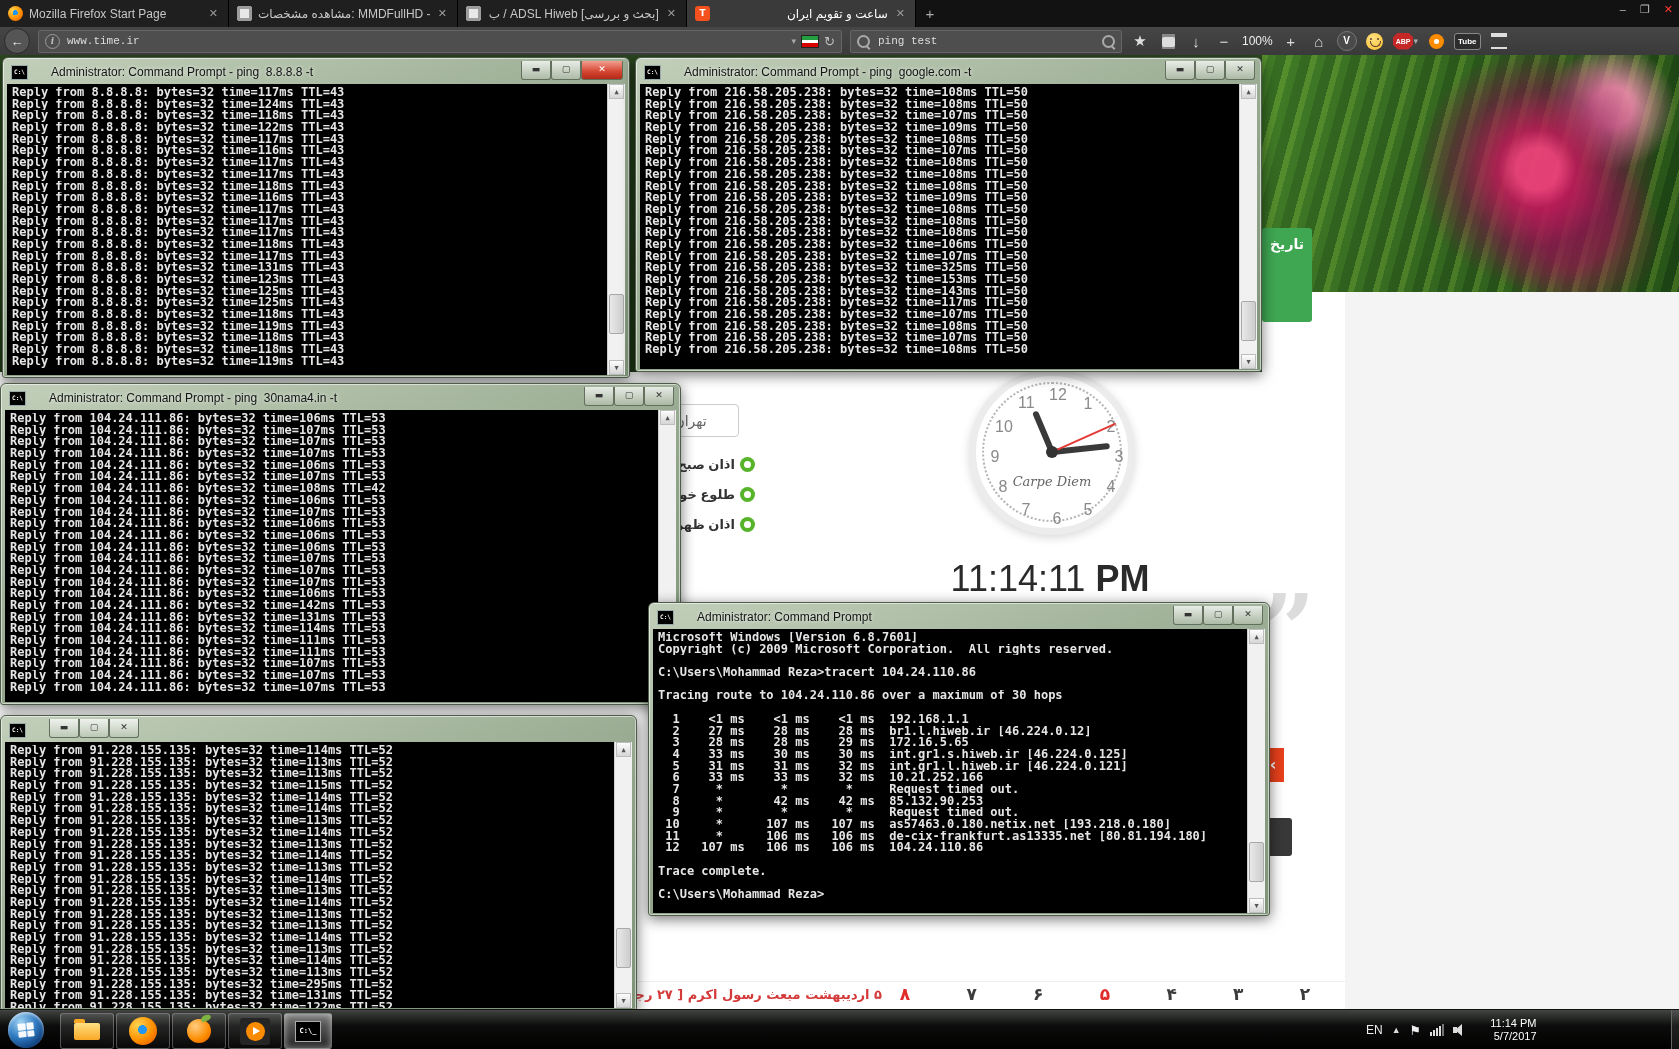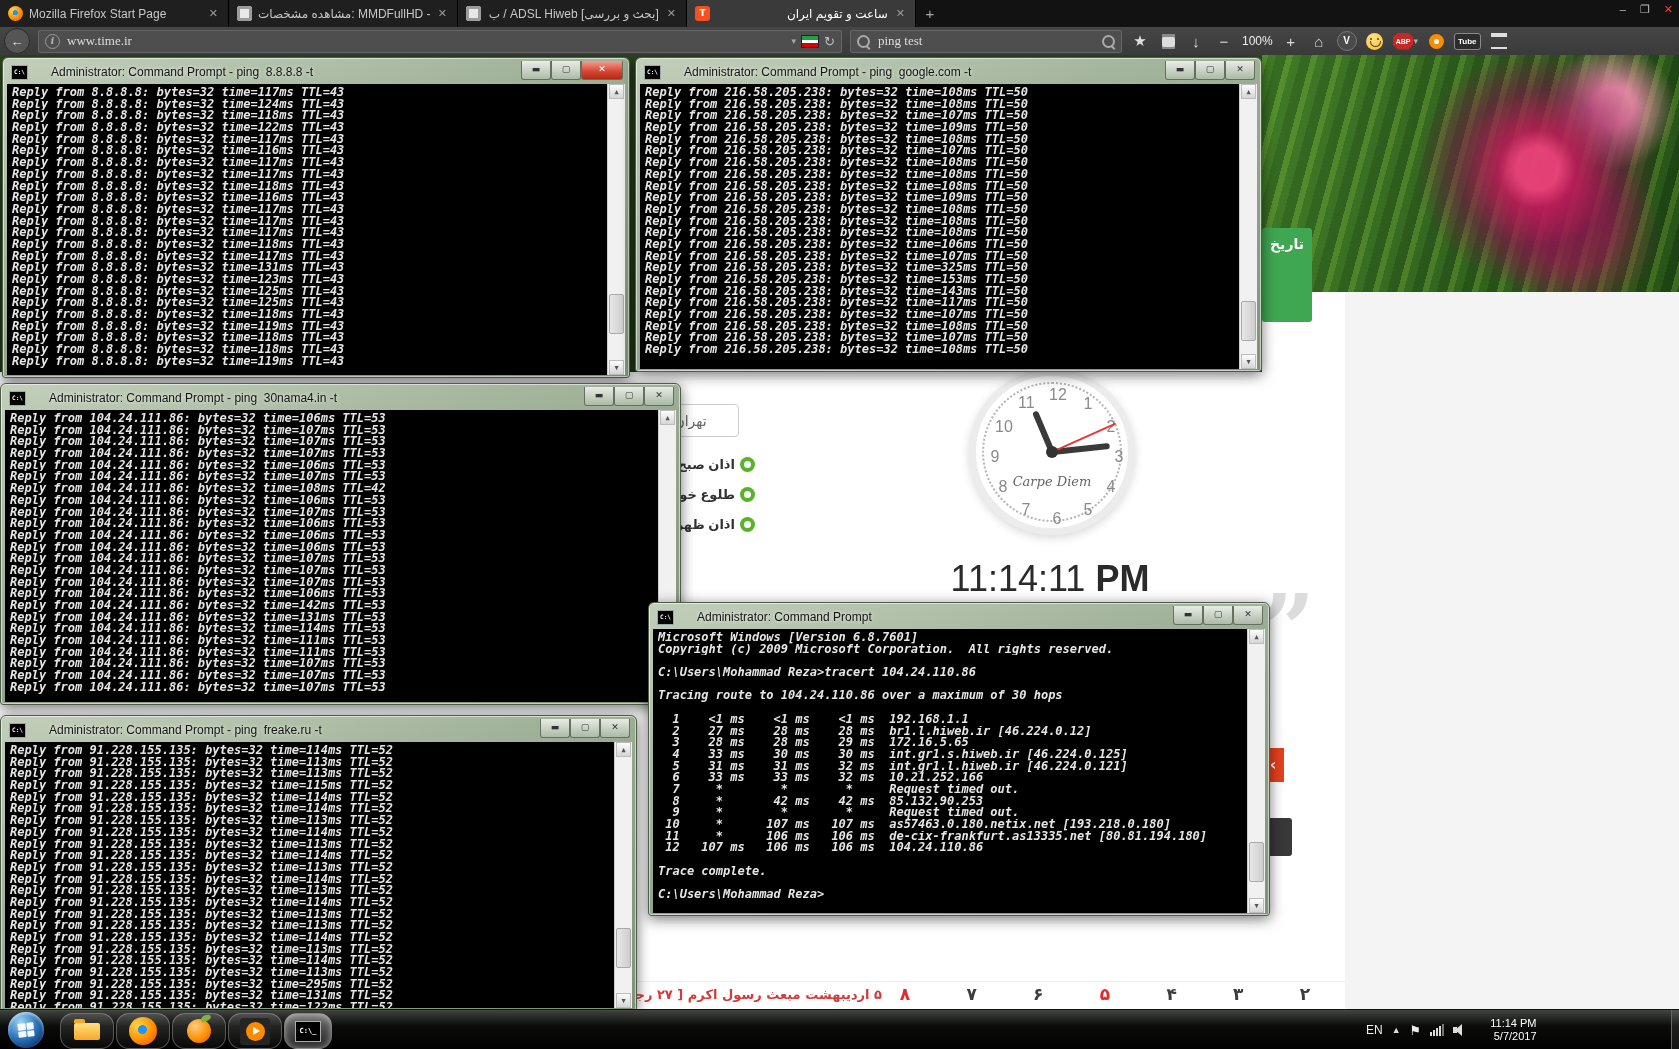--- a/index.html
+++ b/index.html
@@ -25,22 +25,22 @@
   .winctl .wclose{color:#ff3b30;font-weight:bold;}
 
   #navbar{position:absolute;left:0;top:27px;width:1679px;height:28px;z-index:40;
     background:linear-gradient(#464646,#3a3a3a);display:flex;align-items:center;gap:8px;padding-left:4px;box-sizing:border-box;}
   .backbtn{width:24px;height:24px;border-radius:50%;background:#555;border:1px solid #2a2a2a;
     display:flex;align-items:center;justify-content:center;color:#eee;font-size:13px;flex:0 0 24px;}
   .urlbox{flex:0 0 790px;height:21px;background:#4e4e4e;border:1px solid #666;border-radius:2px;
     display:flex;align-items:center;gap:5px;padding:0 6px;}
   .infoicon{width:13px;height:13px;border-radius:50%;border:1px solid #9a9a9a;color:#bbb;
     font:italic bold 9px/13px "DejaVu Serif",serif;text-align:center;flex:0 0 13px;}
-  .urlbox input,.searchbox input{flex:1;background:transparent;border:none;outline:none;color:#ddd;font-size:13px;
-    font-family:Liberation Serif, serif;}
+  .urlbox input,.searchbox input{flex:1;background:transparent;border:none;outline:none;color:#ddd;font-size:11px;
+    font-family:Liberation Mono, monospace;}
   .caret{color:#aaa;font-size:9px;}
   .iranflag{width:16px;height:11px;background:linear-gradient(#239f40 0 33%,#fff 33% 66%,#da0000 66%);border:1px solid #222;}
   .reloadico{color:#bbb;font-size:13px;}
   .searchbox{flex:0 0 258px;height:21px;background:#4e4e4e;border:1px solid #666;border-radius:2px;
     display:flex;align-items:center;gap:6px;padding:0 6px;}
   .magico{width:9px;height:9px;border:2px solid #aaa;border-radius:50%;position:relative;flex:0 0 9px;}
   .magico::after{content:"";position:absolute;width:2px;height:5px;background:#aaa;left:8px;top:8px;transform:rotate(-45deg);}
   .navico{color:#ddd;font-size:15px;display:flex;align-items:center;justify-content:center;min-width:20px;height:22px;}
   .zoomlabel{color:#eee;font-size:12px;}
   .listico{width:13px;height:15px;background:#ddd;border-radius:2px;box-shadow:inset 0 3px 0 #888,inset 0 -2px 0 #888;}
@@ -124,39 +124,39 @@
   .cmdico{width:15px;height:13px;background:#000;border:1px solid #9aa;color:#fff;
     font:bold 6px/12px "DejaVu Sans Mono",monospace;text-align:center;flex:0 0 15px;}
   .wtitle{flex:1;font-size:12px;color:#141414;white-space:pre;overflow:hidden;
     text-shadow:0 0 4px rgba(255,255,255,.9);}
   .wbtns{display:flex;margin-top:-3px;}
   .wbtn{width:28px;height:18px;border:1px solid #63705e;border-top:none;
     background:linear-gradient(rgba(255,255,255,.75),rgba(190,200,185,.45));
     color:#333;font:bold 9px/17px "DejaVu Sans",sans-serif;text-align:center;border-radius:0 0 3px 3px;}
   .wbtn.closer{background:linear-gradient(#f29e8e,#d44530 60%,#b22a18);color:#fff;width:40px;}
   .console{position:relative;background:#000;height:calc(100% - 24px);overflow:hidden;
-    font-family:"DejaVu Sans Mono","Liberation Mono",monospace;font-weight:bold;font-size:12px;color:#e6e6e6;font-style:italic;}
+    font-family:"DejaVu Sans Mono","Liberation Mono",monospace;font-weight:bold;font-size:12px;color:#e6e6e6;}
   .clines{position:absolute;left:5px;top:3px;right:20px;}
   .cline{white-space:pre;height:11.7px;line-height:11.7px;overflow:hidden;}
   .sbar{position:absolute;top:0;right:0;bottom:0;width:17px;background:#f1f1f1;border-left:1px solid #cfcfcf;}
   .sarrow{position:absolute;left:1px;width:15px;height:15px;background:linear-gradient(#fdfdfd,#d6d6d6);
     border:1px solid #bdbdbd;color:#555;font-size:7px;line-height:15px;text-align:center;box-sizing:border-box;}
   .sarrow.up{top:0;} .sarrow.dn{bottom:0;}
   .sthumb{position:absolute;left:1px;width:15px;height:40px;background:linear-gradient(90deg,#e8e8e8,#cdcdcd);
     border:1px solid #a9a9a9;border-radius:2px;box-sizing:border-box;}
 
   
   #taskbar{position:absolute;left:0;top:1009px;width:1679px;height:40px;z-index:50;
     background:linear-gradient(rgba(70,70,70,.9),rgba(10,10,10,.96) 40%,#000);border-top:1px solid #111;}
   #orb{position:absolute;left:8px;top:2px;width:36px;height:36px;border-radius:50%;
     background:radial-gradient(circle at 35% 28%,#9fd4f5,#2f79c0 45%,#0d3a75 80%,#061f42);
     box-shadow:inset 0 2px 3px rgba(255,255,255,.6);display:flex;align-items:center;justify-content:center;}
   #orbflag{width:16px;height:14px;display:grid;grid-template-columns:1fr 1fr;gap:1px;transform:rotate(-6deg);}
   #orbflag span{background:#fff;border-radius:1px;opacity:.95;}
-  .tbicon{position:absolute;top:3px;width:52px;height:34px;border:1px solid rgba(255,255,255,.28);border-radius:13px;
+  .tbicon{position:absolute;top:3px;width:52px;height:34px;border:1px solid rgba(255,255,255,.28);border-radius:3px;
     background:linear-gradient(rgba(255,255,255,.14),rgba(255,255,255,.03));
     display:flex;align-items:center;justify-content:center;}
   .tbicon.active{background:linear-gradient(rgba(255,255,255,.38),rgba(255,255,255,.14));
     box-shadow:inset 0 0 6px rgba(255,255,255,.5);}
   .folder{width:26px;height:17px;background:linear-gradient(#ffe082,#f9a825);border-radius:2px;position:relative;}
   .folder::before{content:"";position:absolute;left:0;top:-4px;width:11px;height:4px;background:#f9a825;border-radius:2px 2px 0 0;}
   .fxbig{width:28px;height:28px;border-radius:50%;
     background:radial-gradient(circle at 48% 45%,#2196f3 0 20%,rgba(0,0,0,0) 22%),
     radial-gradient(circle at 32% 30%,#ffd54f,#ff8f00 55%,#e65100);}
   .fruit{width:24px;height:24px;border-radius:50%;background:radial-gradient(circle at 35% 30%,#ffcc80,#fb8c00 60%,#e65100);position:relative;}
@@ -464,21 +464,20 @@
           <span class="sarrow up">▲</span>
           <span class="sthumb" style="top:74%;"></span>
           <span class="sarrow dn">▼</span>
         </div>
     </div>
   </div>
 
   <div class="aero" style="left:0px;top:715px;width:637px;height:296px;z-index:7;">
     <div class="tbar">
       <span class="cmdico">C:\</span>
-      <span class="wtitle">Administrator: Command Prompt - ping  freake.ru -t</span>
       <span class="wbtns">
           <span class="wbtn">▬</span>
           <span class="wbtn">▢</span>
           <span class="wbtn">✕</span>
         </span>
     </div>
     <div class="console">
       <div class="clines">
           <div class="cline">Reply from 91.228.155.135: bytes=32 time=114ms TTL=52</div>
           <div class="cline">Reply from 91.228.155.135: bytes=32 time=113ms TTL=52</div>

